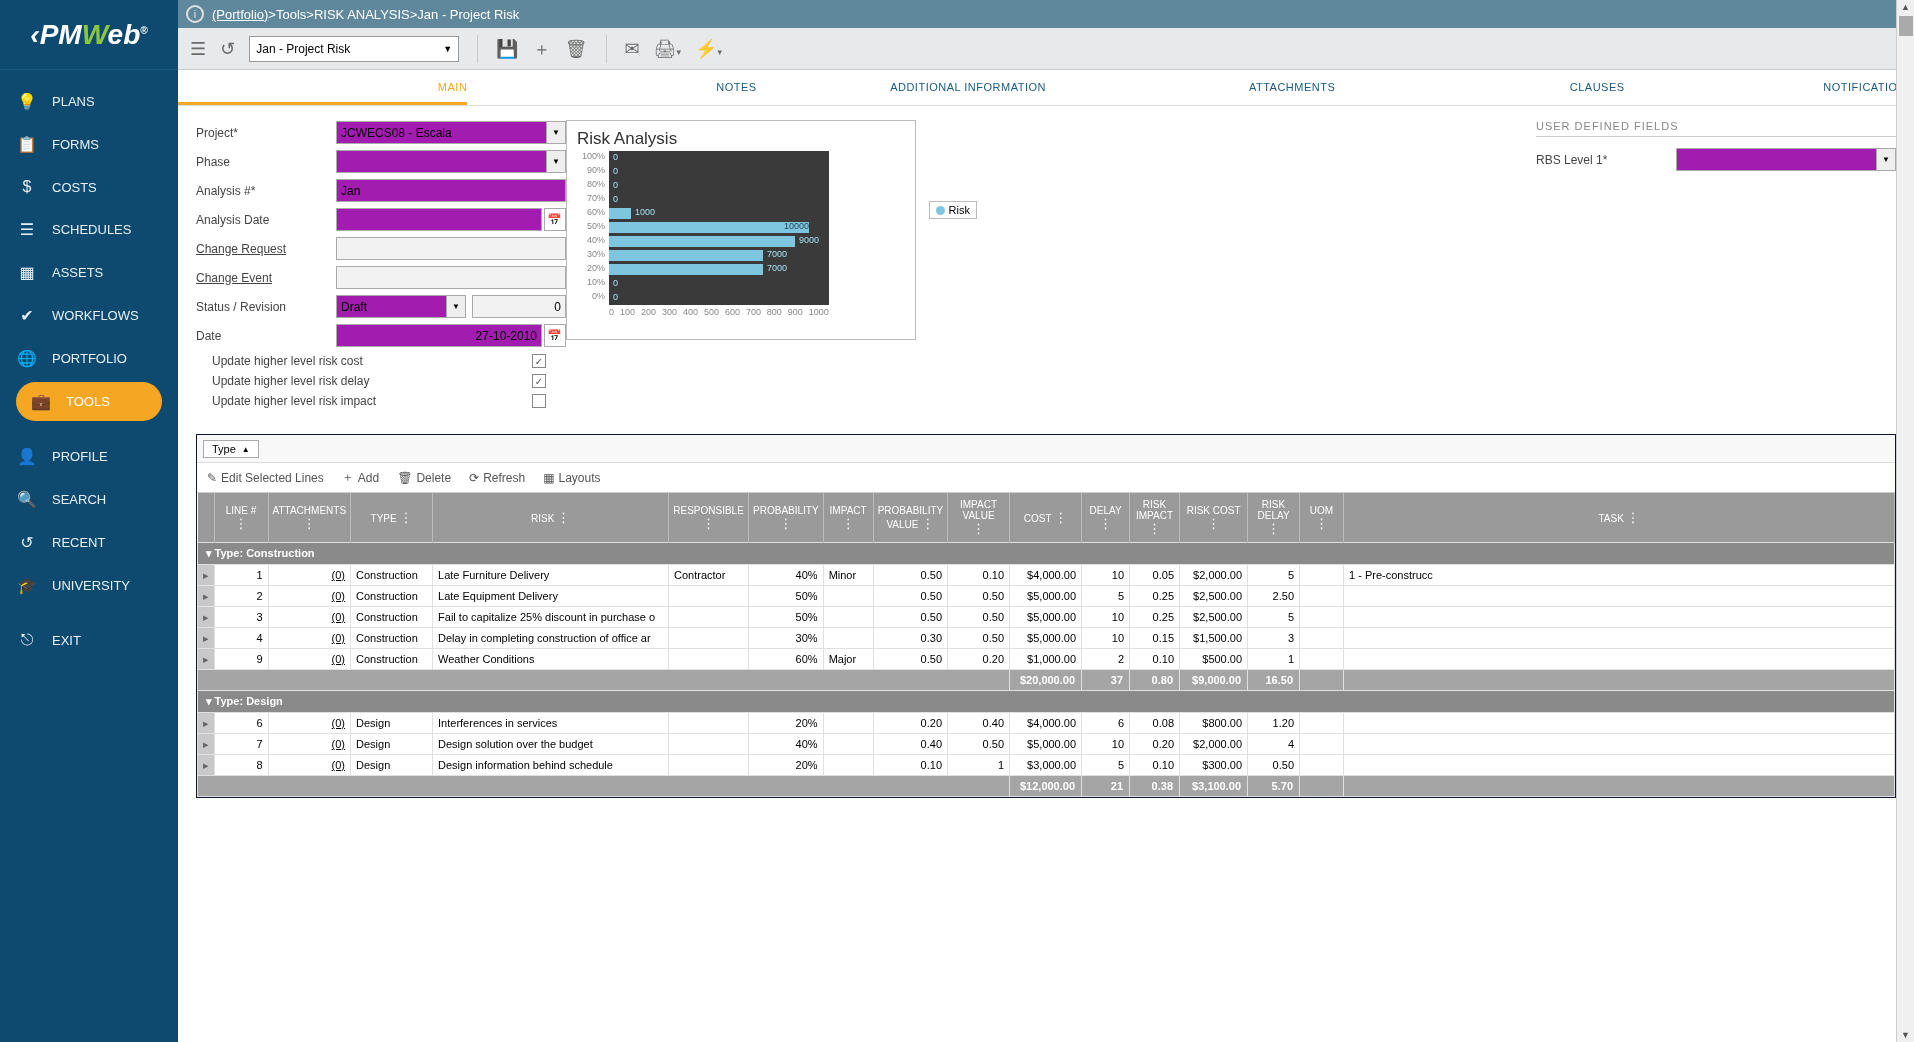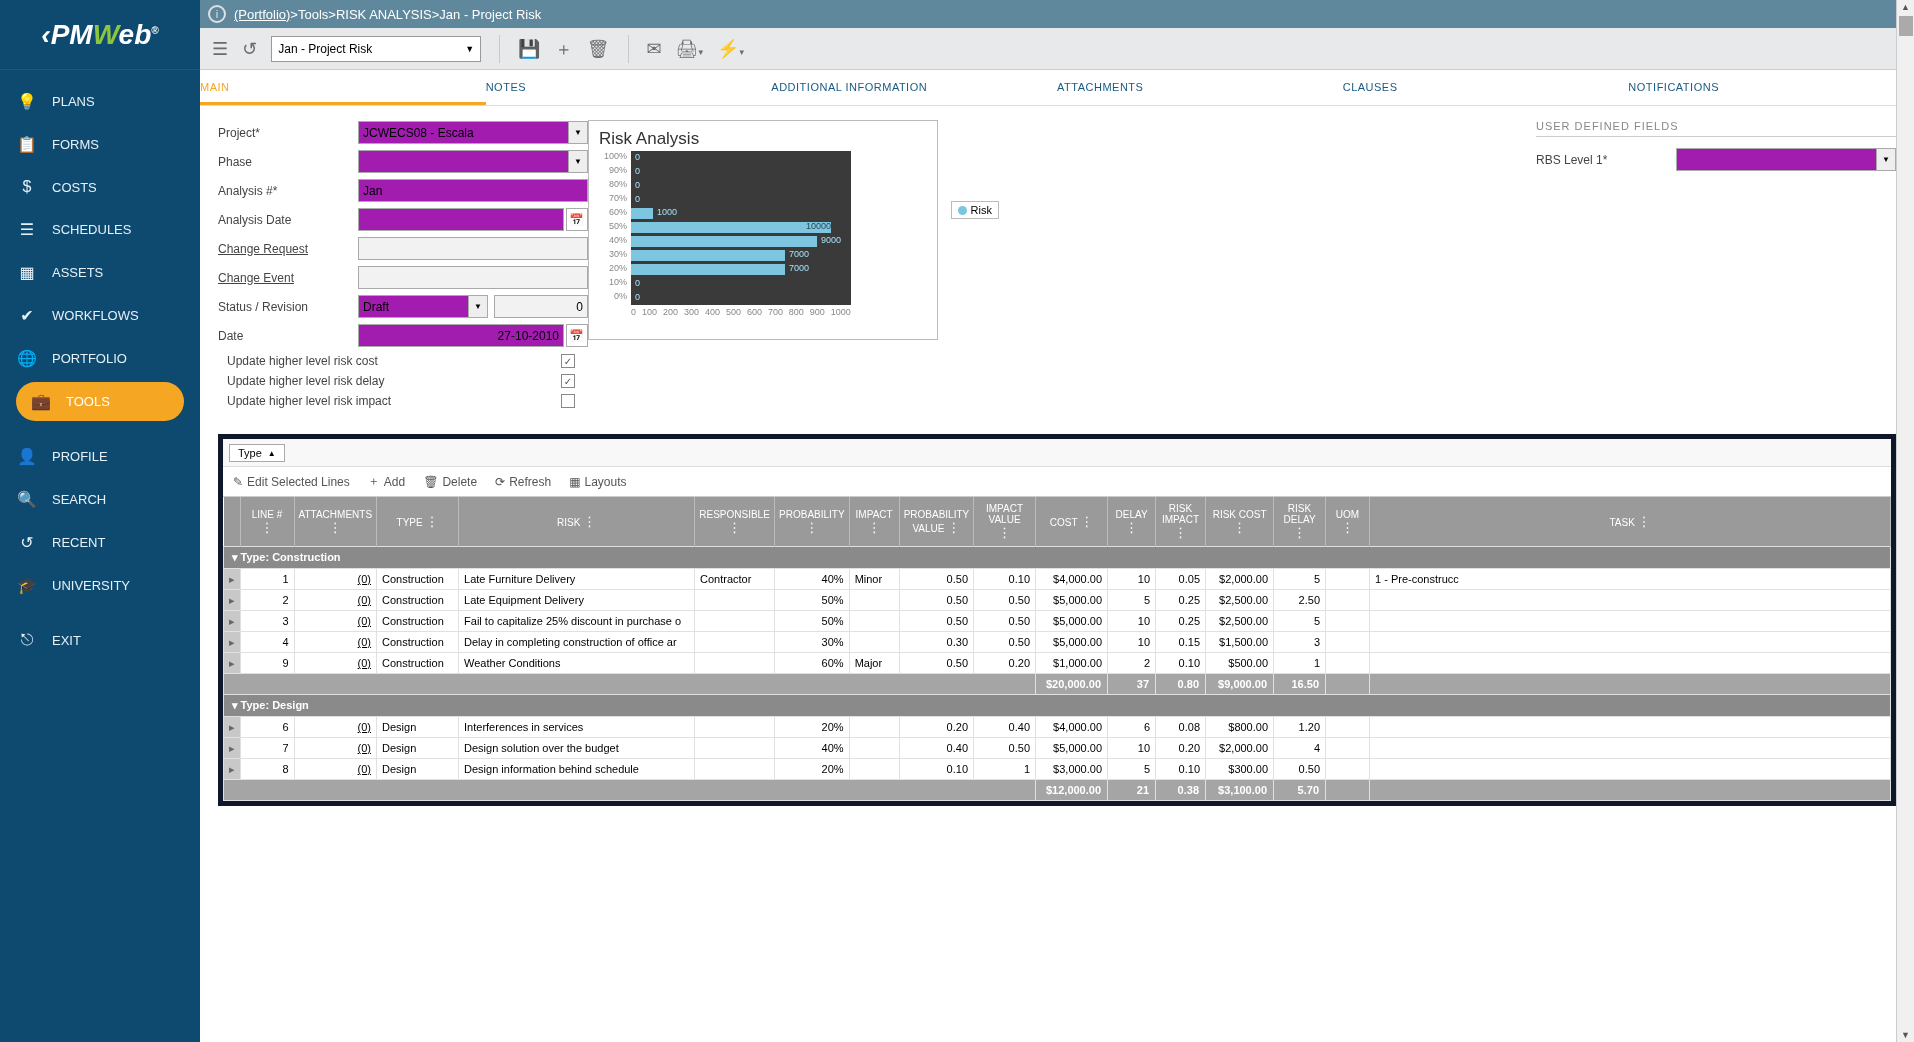--- a/index.html
+++ b/index.html
@@ -4,21 +4,21 @@
 <style>
 * { box-sizing: border-box; margin: 0; padding: 0; font-family: Arial, sans-serif; }
 body { background: #f0f0f0; overflow: hidden; }
 .app { display: flex; height: 1042px; width: 1914px; }
 .scroll-outer { position: absolute; right: 0; top: 0; width: 18px; height: 100%; background: #f0f0f0; border-left: 1px solid #ccc; }
 .scroll-thumb { position: absolute; top: 16px; width: 14px; left: 2px; height: 20px; background: #aaa; }
 .scroll-arrow { position:absolute; width:100%; text-align:center; font-size:9px; color:#555;}
 .scroll-arrow.up{top:2px;} .scroll-arrow.down{bottom:2px;}
 
 
-.sidebar { width: 200px; background: #0e4a70; color: #cfe3ef; display:flex; flex-direction:column; }
+.sidebar { width: 178px; background: #0e4a70; color: #cfe3ef; display:flex; flex-direction:column; }
 .logo { height: 70px; display:flex; align-items:center; justify-content:center; border-bottom:1px solid #1a5a82;}
 .logo-text { font-size: 28px; font-weight:bold; font-style:italic; color:#fff;}
 .logo-text .w { color:#8cc63f;}
 .nav { flex:1; padding-top:10px;}
 .nav-item { display:flex; align-items:center; padding:12px 16px; font-size:13px; cursor:pointer; color:#e5f0f7;}
 .nav-item.active { background:#f5a623; color:#fff; border-radius:22px; margin:2px 16px; padding:10px 14px;}
 .nav-item .nav-icon { width:22px; margin-right:14px; text-align:center; font-size:16px;}
 .nav-group-sep { height:12px; }
 
 
@@ -27,35 +27,35 @@
 .header .info-ic{width:18px;height:18px;border:2px solid #e0e0e0;border-radius:50%;text-align:center;line-height:14px;font-size:11px;margin-right:8px;color:#e0e0e0;}
 .header a{color:#fff; text-decoration:underline;}
 .toolbar { background:#e7e9ea; height:42px; display:flex; align-items:center; padding:0 12px; gap:14px; border-bottom:1px solid #ccc;}
 .tb-icon{color:#6b6b6b; font-size:18px; cursor:pointer;}
 .tb-sep{width:1px;height:28px;background:#c9c9c9; margin:0 4px;}
 .tb-select{height:26px; width:210px; border:1px solid #999; background:#fff; display:flex; align-items:center; justify-content:space-between; padding:0 6px; font-size:12px;}
 .tb-caret{font-size:9px;}
 
 
 .tabs{display:flex; border-bottom:1px solid #ddd; height:36px;}
-.tab{flex:1; text-align:left; line-height:34px; font-size:11px; color:#1a5a82; cursor:pointer; letter-spacing:0.5px;}
+.tab{flex:1; text-align:right; line-height:34px; font-size:11px; color:#1a5a82; cursor:pointer; letter-spacing:0.5px;}
 .tab.active{color:#f5a623; border-bottom:3px solid #f5a623;}
 
 
 .form-area{display:flex; padding:14px 18px 8px; }
 .form-left{width:370px;}
 .form-row{display:flex; align-items:center; margin-bottom:4px; height:25px;}
 .form-label{width:140px; font-size:12px; color:#444;}
 .form-label.link{text-decoration:underline;}
 .form-input{flex:1; height:23px; border:1px solid #aaa; padding:0 4px; font-size:12px; background:#a21caf;}
 .form-input.ro{background:#f2f2f2;}
 .form-select{display:flex;} .form-select .form-input{border-right:none;}
 .caret-btn{width:20px;height:23px;border:1px solid #aaa; background:#eee; display:flex;align-items:center;justify-content:center; font-size:8px;}
 .date-btn{width:22px;height:23px;border:1px solid #aaa;background:#fff;display:flex;align-items:center;justify-content:center;font-size:12px;color:#666;margin-left:2px;}
-.check-row{display:flex;align-items:center;justify-content:space-between;padding-right:4px;margin:6px 9px;}
+.check-row{display:flex;align-items:center;justify-content:space-between;padding-right:4px;margin:6px 16px;}
 .check-row label{font-size:12px;color:#444;}
 .checkbox{width:14px;height:14px;border:1px solid #888;background:#fff;display:flex;align-items:center;justify-content:center;font-size:10px;color:#555;}
 
 
 .chart-box{border:1px solid #bbb; width:350px; height:220px; padding:8px 10px;}
 .chart-title{font-size:17px; color:#333; margin-bottom:2px;}
 .chart-body{display:flex; gap:4px; position:relative;}
 .chart-yaxis{display:flex;flex-direction:column; font-size:9px; color:#888; width:28px;}
 .chart-yaxis div{height:14px; text-align:right;}
 .chart-plot{background:#3a3a3a; width:220px; height:154px; position:relative;}
@@ -63,21 +63,21 @@
 .bar-label{position:absolute; font-size:9px; color:#a5e0f5;}
 .chart-legend{border:1px solid #bbb; padding:2px 6px; font-size:11px; display:flex; align-items:center; gap:4px; position:absolute; right:-72px; top:50px; background:#fff;}
 .chart-legend .sw{width:9px;height:9px;background:#7ec5e0;border-radius:50%;}
 .chart-xaxis{font-size:9px; color:#888; display:flex; justify-content:space-between; width:220px; margin-left:32px; margin-top:2px;}
 
 
 .user-def{margin-left:auto; width:360px;}
 .udf-head{font-size:11px; color:#888; letter-spacing:1px; border-bottom:1px solid #ccc; padding-bottom:4px; margin-bottom:10px;}
 
 
-.grid-area{margin:12px 18px 0; border:5px solid #0f172a;}
+.grid-area{margin:12px 18px 0; border:1px solid #0f172a;}
 .type-bar{background:#f8f8f8; padding:4px 6px; border-bottom:1px solid #ddd;}
 .type-chip{border:1px solid #aaa; background:#fff; padding:2px 8px; font-size:11px; display:inline-flex; align-items:center; gap:6px;}
 .grid-tools{display:flex; gap:18px; padding:6px 10px; border-bottom:1px solid #ccc; font-size:12px; color:#555; align-items:center;}
 .gt-item{display:flex;align-items:center;gap:4px;cursor:pointer;}
 
 
 .gtable{width:100%; border-collapse:collapse; font-size:11px;}
 .gtable th{background:#9a9a9a; color:#fff; padding:6px 4px; font-weight:normal; border-right:1px solid #bbb; position:relative; font-size:10px;}
 .gtable th .dots{font-size:13px;}
 .gtable td{border:1px solid #e0e0e0; padding:3px 5px; height:21px;}

